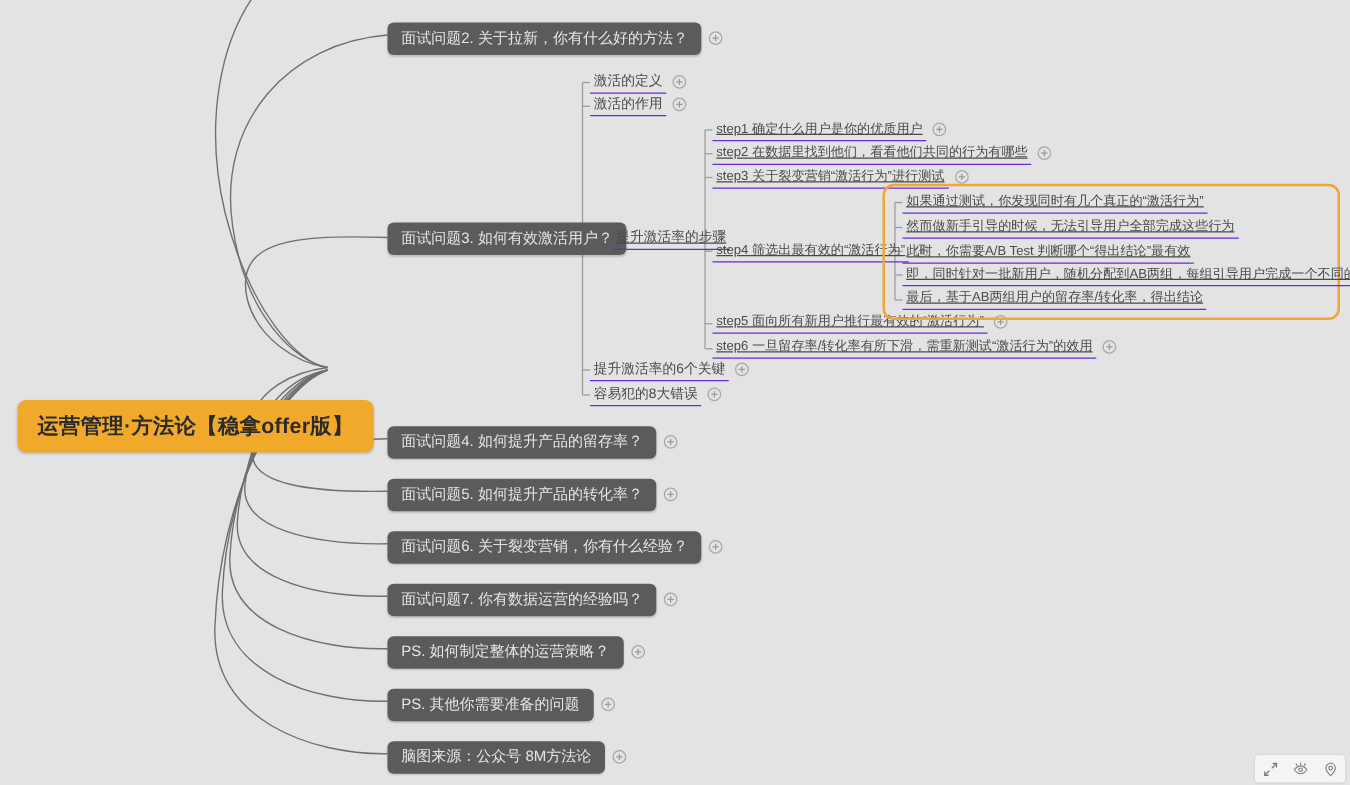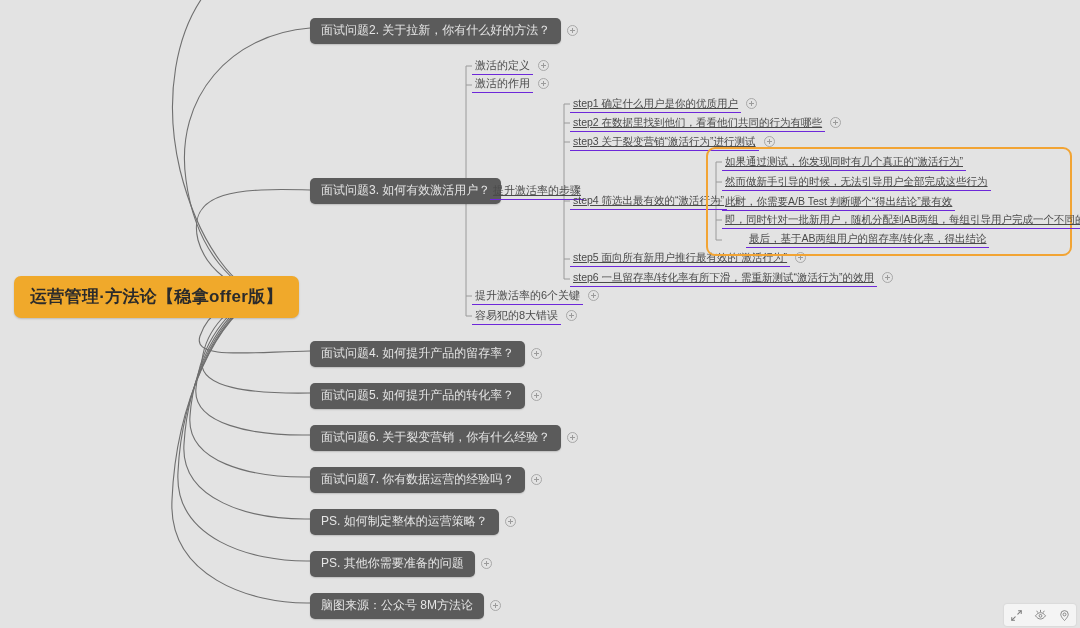--- a/index.html
+++ b/index.html
@@ -188,21 +188,21 @@
 
     <path class="ortho" d="M711,201 L716,201"></path>
     <path class="ortho" d="M716,162 L716,240"></path>
     <path class="ortho" d="M716,162 L722,162"></path>
     <path class="ortho" d="M716,182 L722,182"></path>
     <path class="ortho" d="M716,201 L722,201"></path>
     <path class="ortho" d="M716,220 L722,220"></path>
     <path class="ortho" d="M716,240 L722,240"></path>
   </svg>
 
-  <div class="root-node" style="background: rgb(240, 169, 43); color: rgb(43, 43, 43);">运营管理·方法论【稳拿offer版】</div>
+  <div class="root-node" style="background: rgb(240, 169, 43); color: rgb(43, 43, 43); margin-top: 44px;">运营管理·方法论【稳拿offer版】</div>
 
   <div id="branches-layer">
       <div class="l1-node" style="left: 310px; top: 18px;">面试问题2. 关于拉新，你有什么好的方法？</div>
       <div class="toggle" style="left: 567px; top: 25px;"></div>
       <div class="l1-node" style="left: 310px; top: 178px;">面试问题3. 如何有效激活用户？</div>
       <div class="l1-node" style="left: 310px; top: 341px;">面试问题4. 如何提升产品的留存率？</div>
       <div class="toggle" style="left: 531px; top: 348px;"></div>
       <div class="l1-node" style="left: 310px; top: 383px;">面试问题5. 如何提升产品的转化率？</div>
       <div class="toggle" style="left: 531px; top: 390px;"></div>
       <div class="l1-node" style="left: 310px; top: 425px;">面试问题6. 关于裂变营销，你有什么经验？</div>
@@ -243,21 +243,21 @@
       <div class="txt-node small" style="left: 570px; top: 270px;">step6 一旦留存率/转化率有所下滑，需重新测试“激活行为”的效用</div>
       <div class="toggle" style="left: 882px; top: 272px;"></div>
     </div>
 
   <div class="highlight-box" style="border-color: rgb(242, 164, 52);"></div>
   <div id="highlight-layer">
       <div class="txt-node small" style="left: 722px; top: 154px;">如果通过测试，你发现同时有几个真正的“激活行为”</div>
       <div class="txt-node small" style="left: 722px; top: 174px;">然而做新手引导的时候，无法引导用户全部完成这些行为</div>
       <div class="txt-node small" style="left: 722px; top: 194px;">此时，你需要A/B Test 判断哪个“得出结论”最有效</div>
       <div class="txt-node small" style="left: 722px; top: 212px;">即，同时针对一批新用户，随机分配到AB两组，每组引导用户完成一个不同的“激活行为”</div>
-      <div class="txt-node small" style="left: 746px; top: 231px; text-align: right;">最后，基于AB两组用户的留存率/转化率，得出结论</div>
+      <div class="txt-node small" style="left: 722px; top: 231px; text-align: right;">最后，基于AB两组用户的留存率/转化率，得出结论</div>
     </div>
 
   <div class="toolbar">
     <span class="tb-icon">
       <svg viewBox="0 0 16 16" width="13" height="13" fill="none" stroke="currentColor" stroke-width="1.3" stroke-linecap="round">
         <path d="M10.5 2.2h3.3v3.3"></path>
           <path d="M13.6 2.4l-4 4"></path>
         <path d="M5.5 13.8H2.2v-3.3"></path>
           <path d="M2.4 13.6l4-4"></path>
       </svg>

